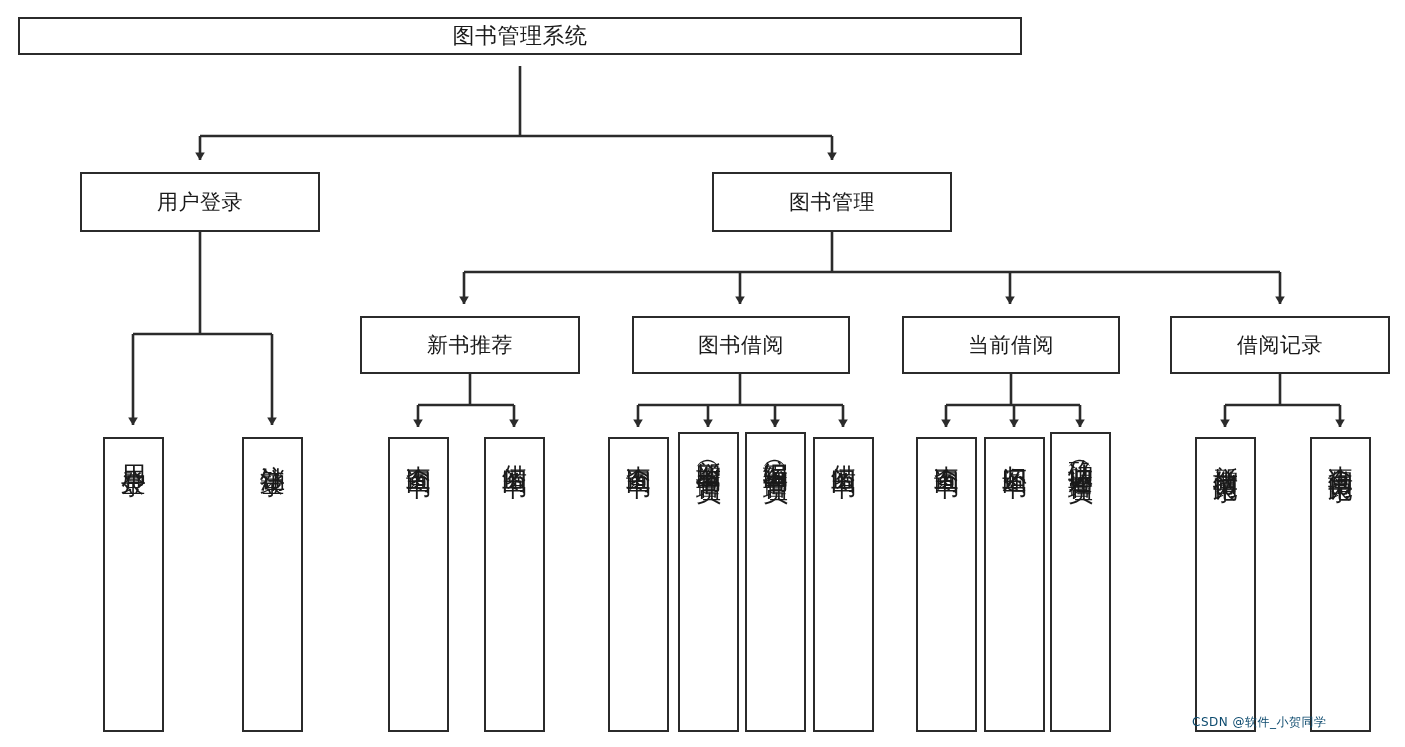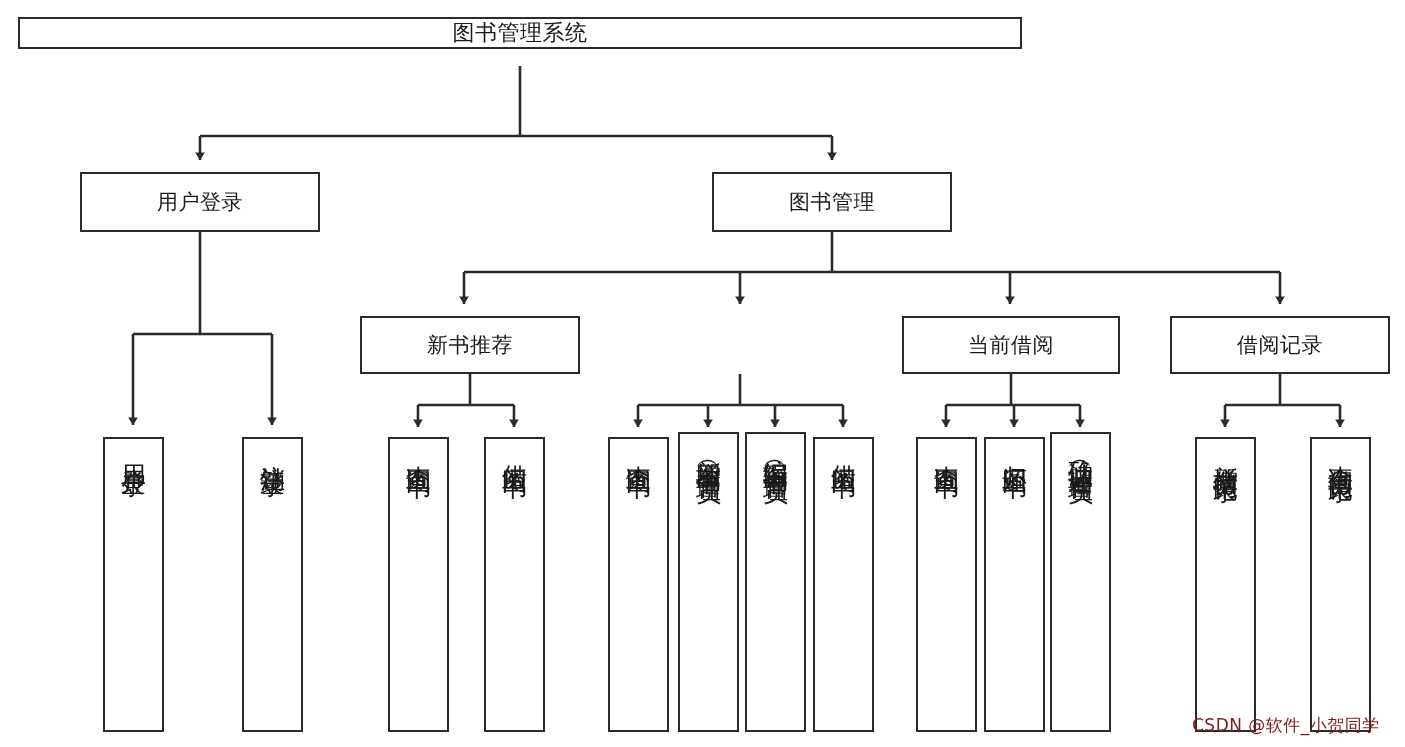--- a/index.html
+++ b/index.html
@@ -56,22 +56,22 @@
     line-height:1.0;
     letter-spacing:3px;
     white-space:nowrap;
     max-height:278px;
   }
   .node.v.tall .label{ max-height:288px; }
   .watermark{
     position:absolute;
     left:1192px;
     top:714px;
-    font-size:17px;
-    color:#7f1d1d;
+    font-size:12px;
+    color:#0c4a6e;
     letter-spacing:0.5px;
     white-space:nowrap;
     z-index:5;
     user-select:none;
   }
 </style>
 </head>
 <body>
 
 <div id="canvas">
@@ -119,34 +119,37 @@
       <path d="M1014,405 L1014,427" marker-end="url(#arrow)"></path>
       <path d="M1080,405 L1080,427" marker-end="url(#arrow)"></path>
 
       <path d="M1280,374 L1280,405"></path>
       <path d="M1225,405 L1340,405"></path>
       <path d="M1225,405 L1225,427" marker-end="url(#arrow)"></path>
       <path d="M1340,405 L1340,427" marker-end="url(#arrow)"></path>
     </g>
   </svg>
 
-  <div class="node h root" style="left:18px;top:17px;width:1004px;height:32px;justify-content:center;">
+  <div class="node h root" style="left:18px;top:17px;width:1004px;height:38px;justify-content:center;">
     <span class="label">图书管理系统</span>
   </div>
 
   <div class="node h" style="left:80px;top:172px;width:240px;height:60px;">
     <span class="label">用户登录</span>
   </div>
   <div class="node h" style="left:360px;top:316px;width:220px;height:58px;">
     <span class="label">新书推荐</span>
   </div>
 
   <div class="node h" style="left:712px;top:172px;width:240px;height:60px;">
     <span class="label">图书管理</span>
   </div>
+  <div class="node h" style="left:632px;top:316px;width:218px;height:58px;">
+    <span class="label">图书借阅</span>
+  </div>
   <div class="node h" style="left:1170px;top:316px;width:220px;height:58px;">
     <span class="label">借阅记录</span>
   </div>
   <div class="node h" style="left:902px;top:316px;width:218px;height:58px;">
     <span class="label">当前借阅</span>
   </div>
 
   <div class="node v" style="left:103px;top:437px;width:61px;height:295px;">
     <span class="label">用户登录</span>
   </div>

